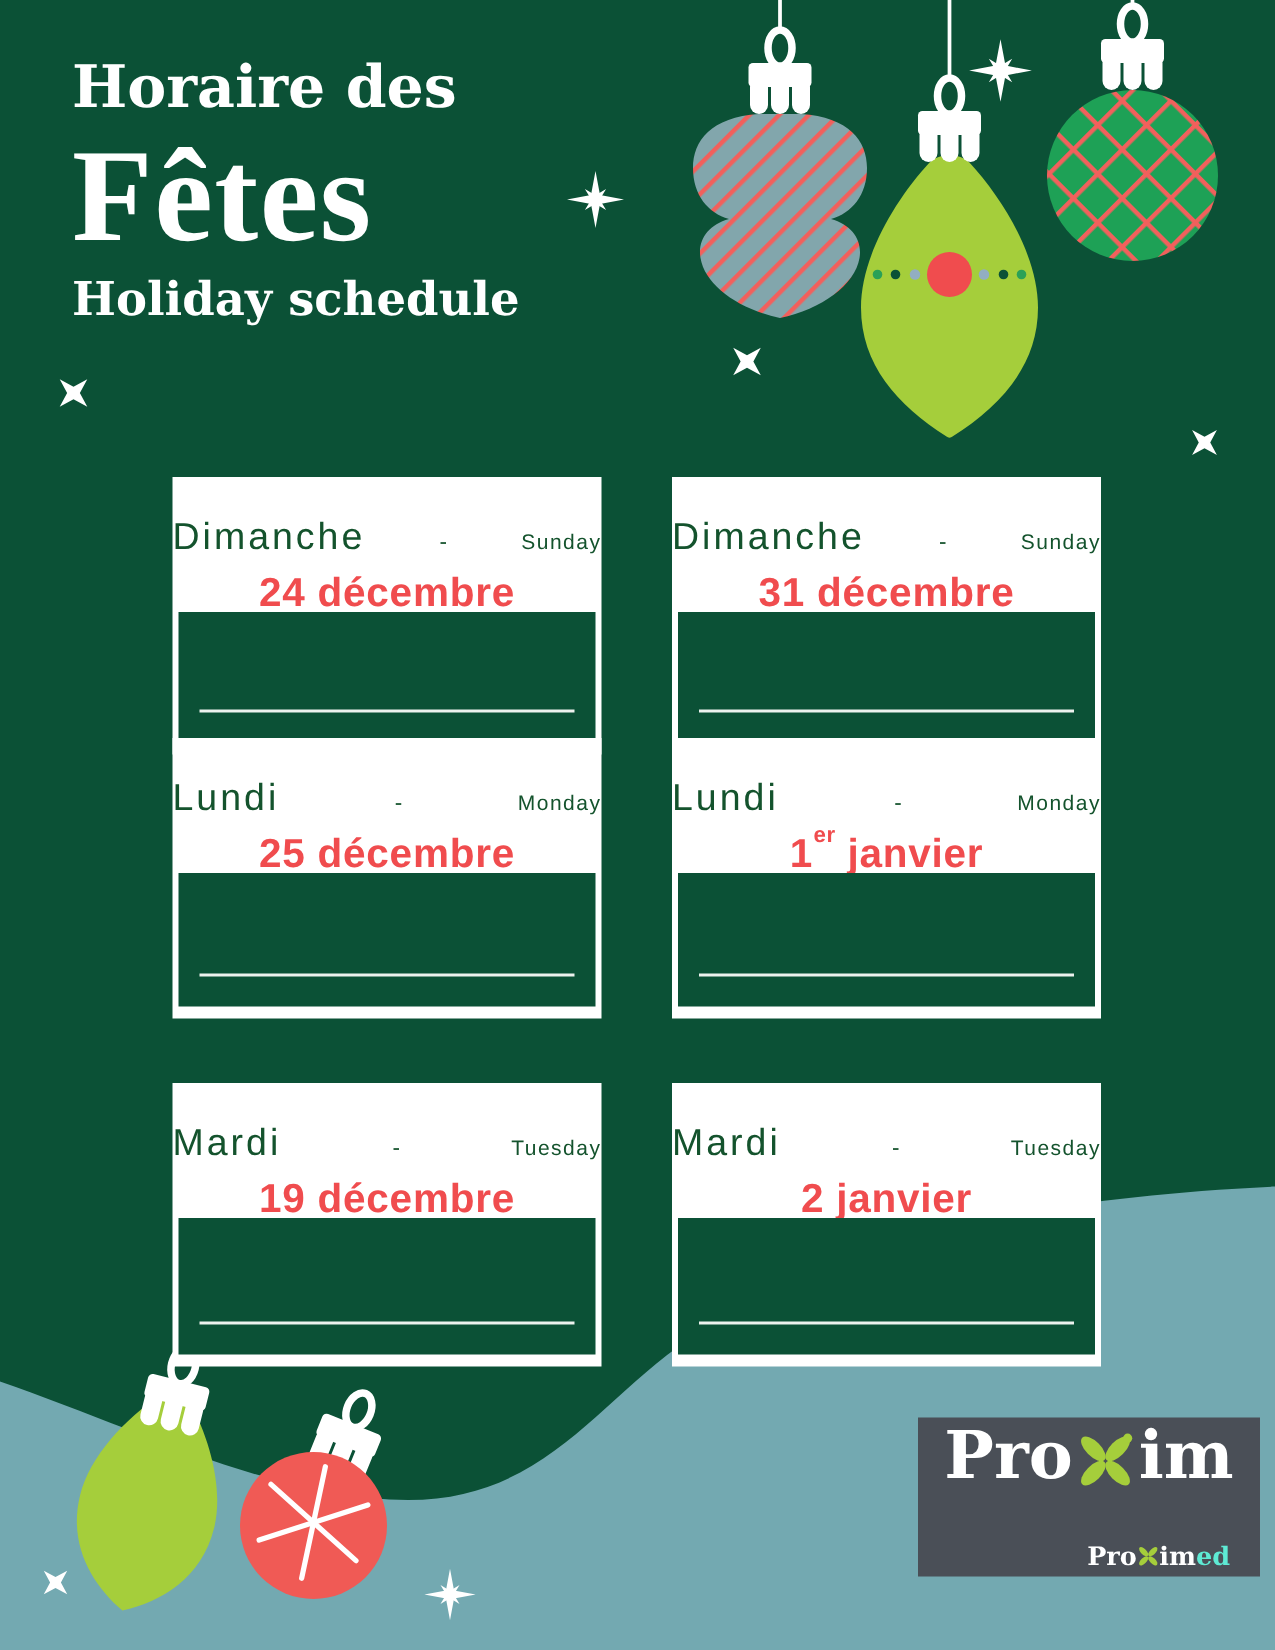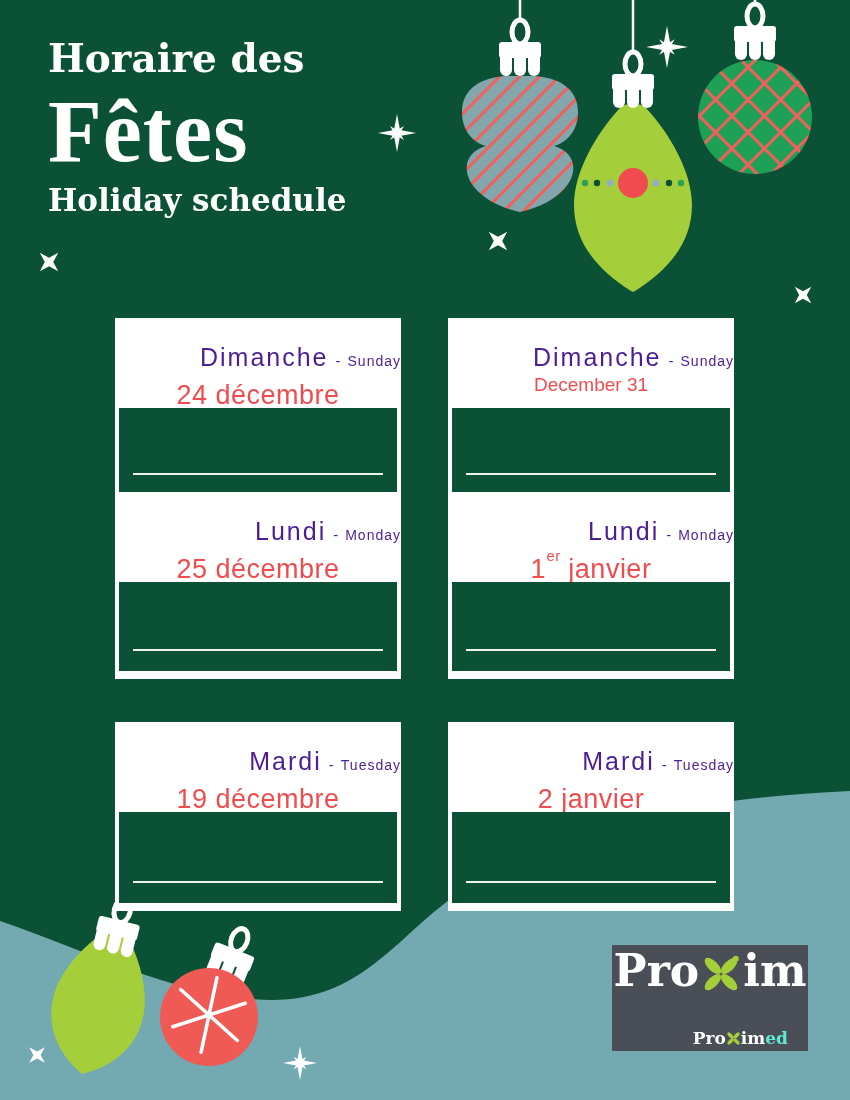--- a/index.html
+++ b/index.html
@@ -20,33 +20,33 @@
   .card{
     position:absolute;width:286px;background:#FFFFFF;z-index:2;
     text-align:center;
   }
   .c-r1{height:185px;top:318px;}
   .c-r2{height:187px;top:492px;}
   .c-r3{height:189px;top:722px;}
   .c-left{left:115px;}
   .c-right{left:448px;}
   .card-header{padding-top:15px;}
-  .day-line{display:flex;justify-content:flex-end;align-items:baseline;gap:7px;color:#4c1d95;}
+  .day-line{display:flex;justify-content:space-between;align-items:baseline;gap:7px;color:#14532d;}
   .day-fr{font-size:25px;letter-spacing:2px;}
   .day-sep{font-size:15px;}
   .day-en{font-size:14px;letter-spacing:1px;margin-top:20px;}
-  .date-fr{margin-top:3px;font-size:27px;font-weight:400;color:#F04C4E;letter-spacing:0.5px;line-height:29px;}
+  .date-fr{margin-top:3px;font-size:27px;font-weight:700;color:#F04C4E;letter-spacing:0.5px;line-height:29px;}
   .date-fr sup{font-size:0.55em;position:relative;top:-0.5em;left:0.02em;}
   .date-en{font-size:19px;color:#F04C4E;line-height:23px;margin-top:1px;}
   .card-panel{position:absolute;left:4px;right:4px;top:90px;bottom:8px;background:#0B5136;}
   .blank-line{position:absolute;left:14px;right:14px;bottom:20px;height:2px;background:#EDF2EE;}
 
   
   .logo-box{
-    position:absolute;left:612px;top:945px;width:196px;height:106px;
+    position:absolute;left:612px;top:945px;width:228px;height:106px;
     background:#4A4F57;z-index:3;display:flex;flex-direction:column;
     align-items:center;justify-content:center;gap:32px;
   }
   .brand-row{display:flex;align-items:center;color:#FFFFFF;
     font-family:"DejaVu Serif",serif;font-weight:700;font-size:44px;line-height:44px;}
   .brand-x{margin:6px 1px 0 1px;}
   .sub-row{align-self:flex-end;margin-right:20px;margin-top:2px;display:flex;align-items:baseline;
     font-family:"DejaVu Serif",serif;font-weight:700;font-size:17px;color:#FFFFFF;}
   .sub-x{margin:0 0px;position:relative;top:2px;}
   .sub-green{color:#5eead4;}
@@ -158,20 +158,21 @@
     </div>
   </div>
 
   <div class="card c-r1 c-right">
     <div class="card-header">
       <div class="day-line">
         <span class="day-fr">Dimanche</span>
         <span class="day-sep">-</span>
         <span class="day-en">Sunday</span>
       </div>
+      <div class="date-fr"><span>31 décembre</span><sup></sup><span></span></div>
       <div class="date-en">December 31</div>
     </div>
     <div class="card-panel">
       <div class="blank-line"></div>
     </div>
   </div>
 
   <div class="card c-r2 c-left">
     <div class="card-header">
       <div class="day-line">

